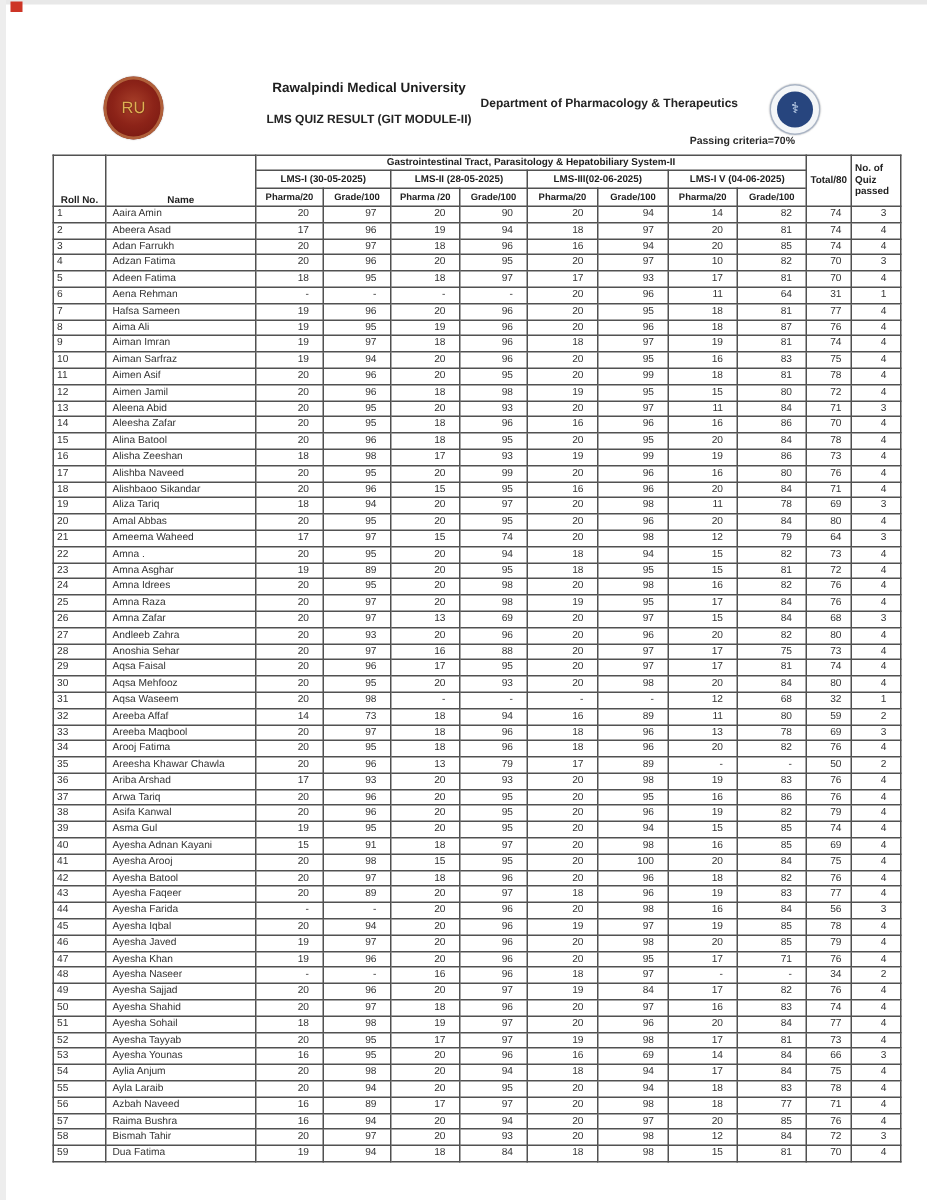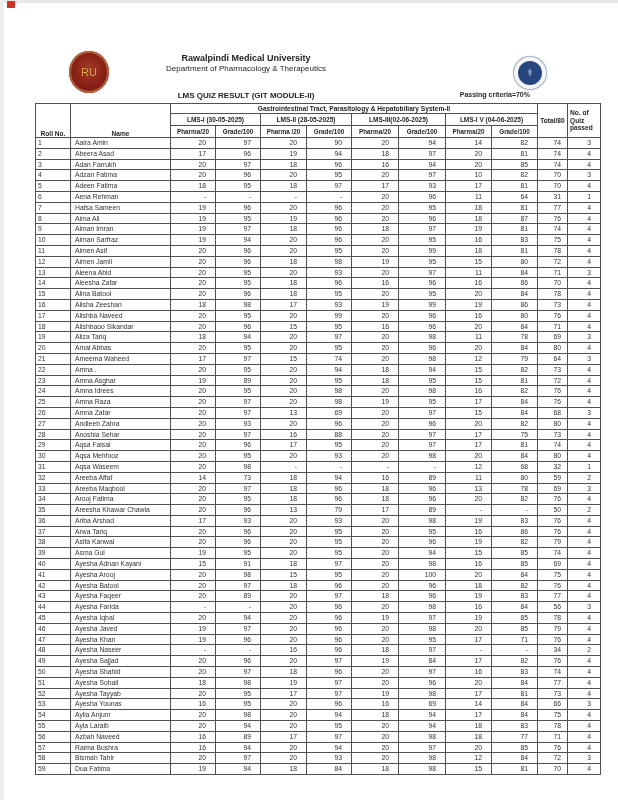--- a/index.html
+++ b/index.html
@@ -6,22 +6,22 @@
   body{
     width:618px;height:800px;background:#ffffff;position:relative;
     font-family:"Liberation Sans",sans-serif;color:#222;overflow:hidden;
   }
   .scan-edge-top{position:absolute;left:0;top:0;width:618px;height:3px;background:#e8e8e8;}
   .scan-edge-left{position:absolute;left:0;top:0;width:4px;height:800px;background:#ededed;}
   .red-mark{position:absolute;left:7px;top:1px;width:8px;height:7px;background:#cd3526;}
 
   .titles{position:absolute;left:0;top:53px;width:492px;text-align:center;}
   .t1{font-size:9px;font-weight:bold;color:#1d1d1d;line-height:11px;}
-  .t2{font-size:8px;font-weight:normal;color:#242424;line-height:10px;}
-  .t3{font-size:8px;font-weight:bold;color:#242424;line-height:10px;margin-top:17px;}
+  .t2{font-size:8px;font-weight:bold;color:#242424;line-height:10px;text-align:right;}
+  .t3{font-size:8px;font-weight:bold;color:#242424;line-height:10px;margin-top:1px;}
 
   .logo-left{position:absolute;left:69px;top:51px;width:40px;height:42px;border-radius:50%;
     background:radial-gradient(circle at 50% 45%, #a8402a 0%, #8c2318 45%, #6f150e 100%);
     box-shadow:inset 0 0 0 2px #b0603a, 0 0 1px #999;
     display:flex;align-items:center;justify-content:center;}
   .logo-left .ru{font-size:11px;font-weight:normal;color:#e0b052;text-shadow:0 0 1px #3a0d08;}
   .logo-right{position:absolute;left:513px;top:56px;width:34px;height:34px;border-radius:50%;
     background:#f4f6f8;box-shadow:inset 0 0 0 1px #aab4c4, 0 0 1px #999;
     display:flex;align-items:center;justify-content:center;}
   .logo-right .inner{width:24px;height:24px;border-radius:50%;background:#27457e;

